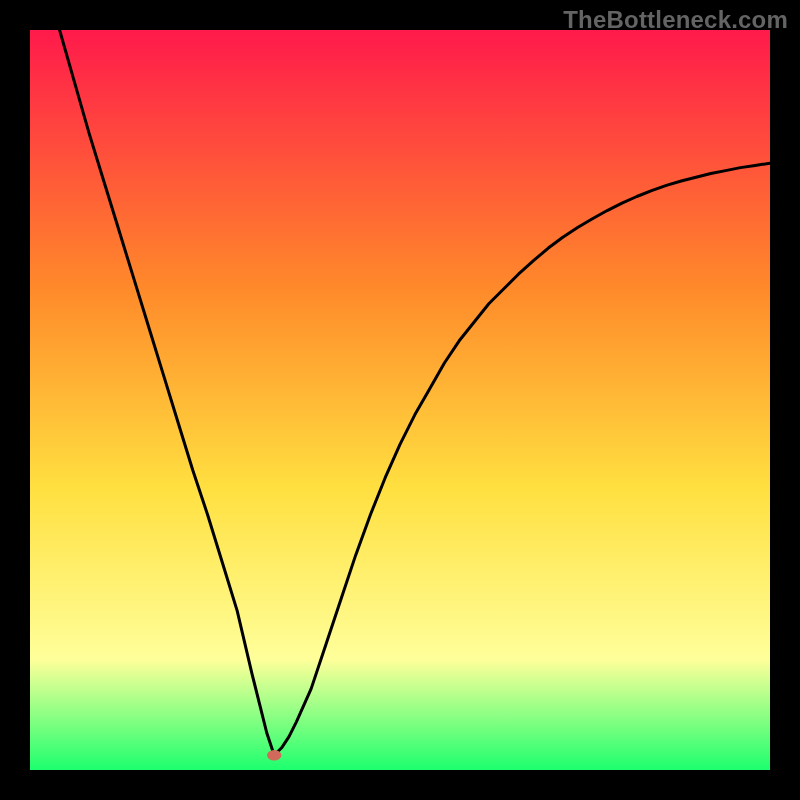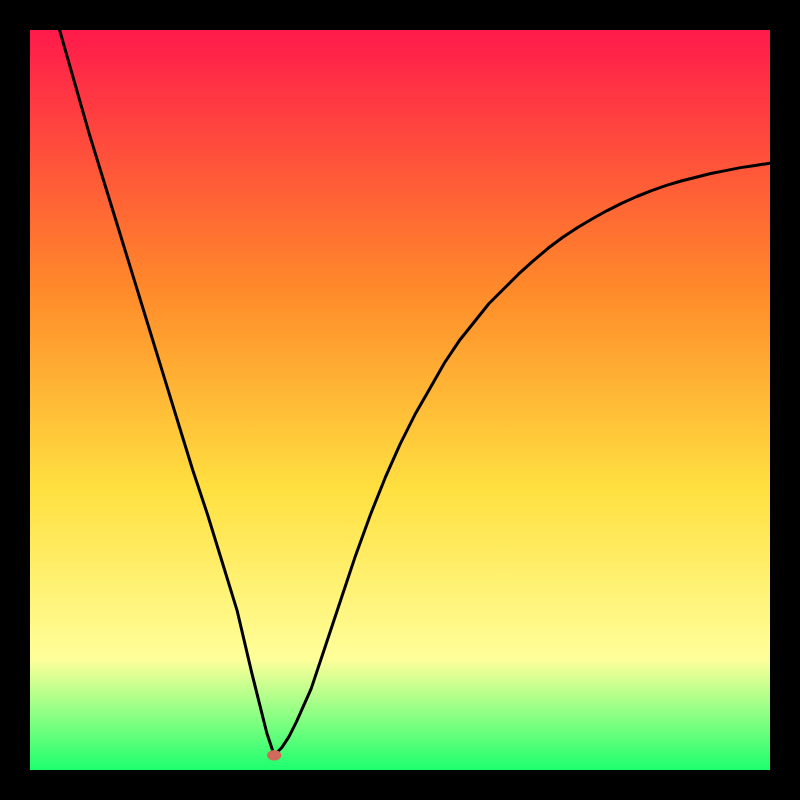--- a/index.html
+++ b/index.html
@@ -25,20 +25,21 @@
     font-size: 24px;
     font-weight: 600;
     color: #646464;
     letter-spacing: 0.2px;
   }
 </style>
 </head>
 <body>
 
 <div class="frame">
+  <div class="watermark">TheBottleneck.com</div>
   <svg class="plot" viewBox="0 0 740 740" preserveAspectRatio="none">
     <defs>
       <linearGradient id="bg-grad" x1="0" y1="0" x2="0" y2="1">
         <stop id="g0" offset="0%" stop-color="#ff1a4b"></stop>
         <stop id="g1" offset="35%" stop-color="#ff8a2a"></stop>
         <stop id="g2" offset="62%" stop-color="#ffe040"></stop>
         <stop id="g3" offset="85%" stop-color="#ffff9a"></stop>
         <stop id="g4" offset="100%" stop-color="#1dff6e"></stop>
       </linearGradient>
     </defs>

